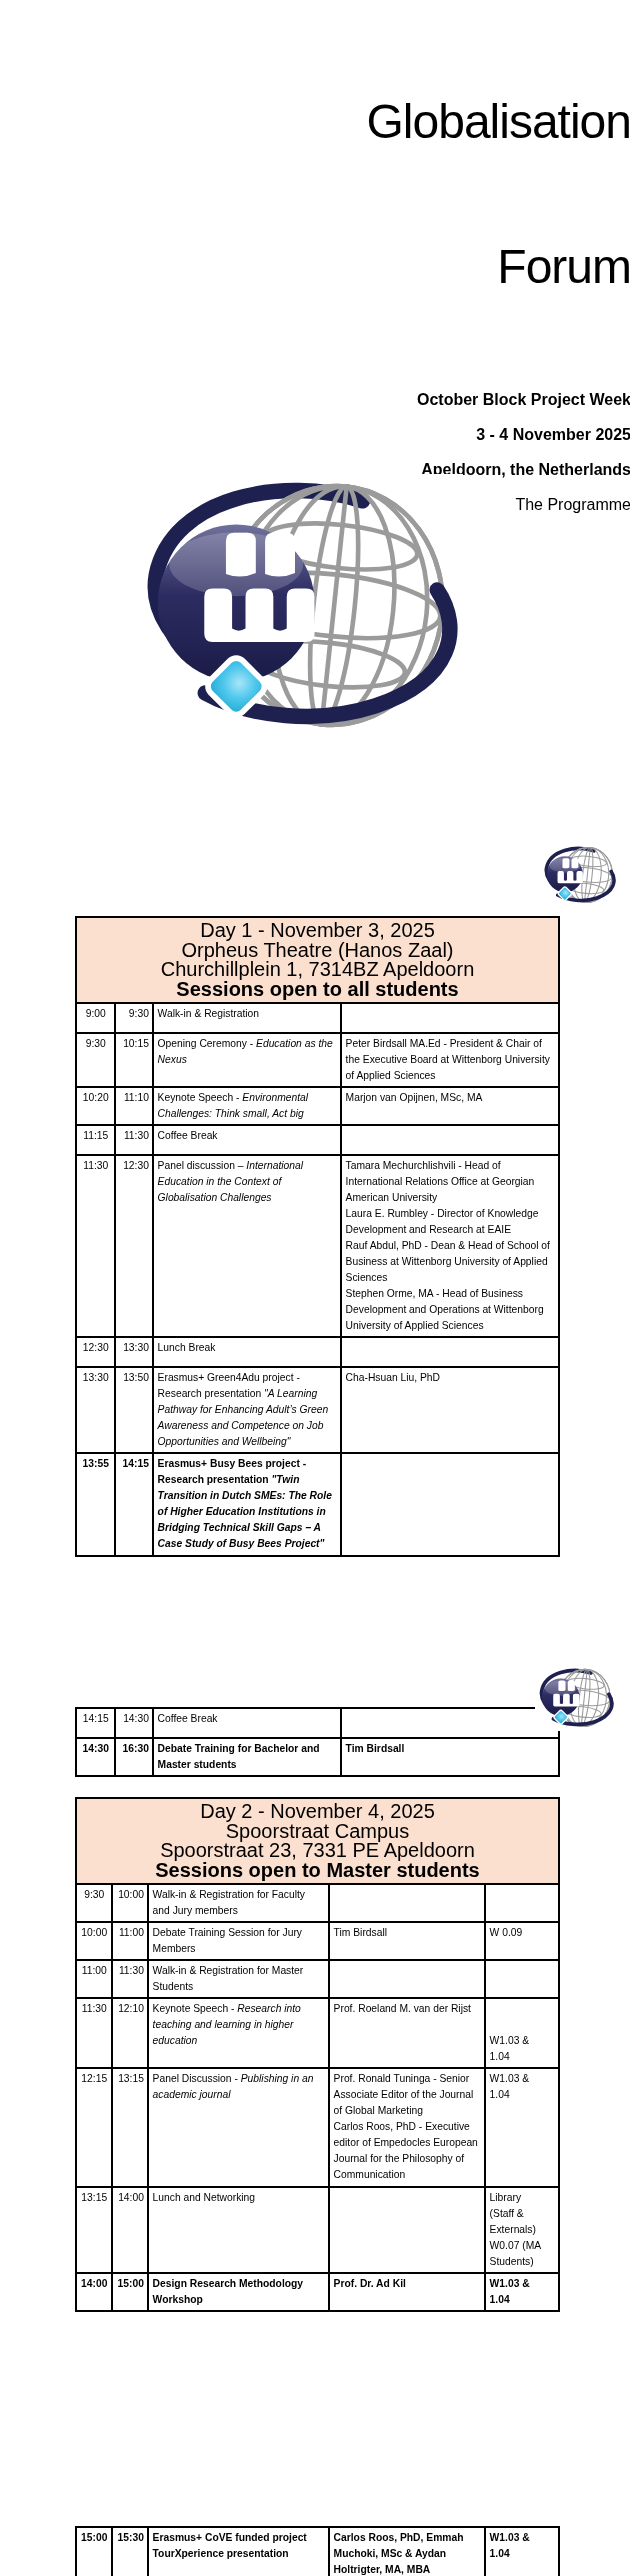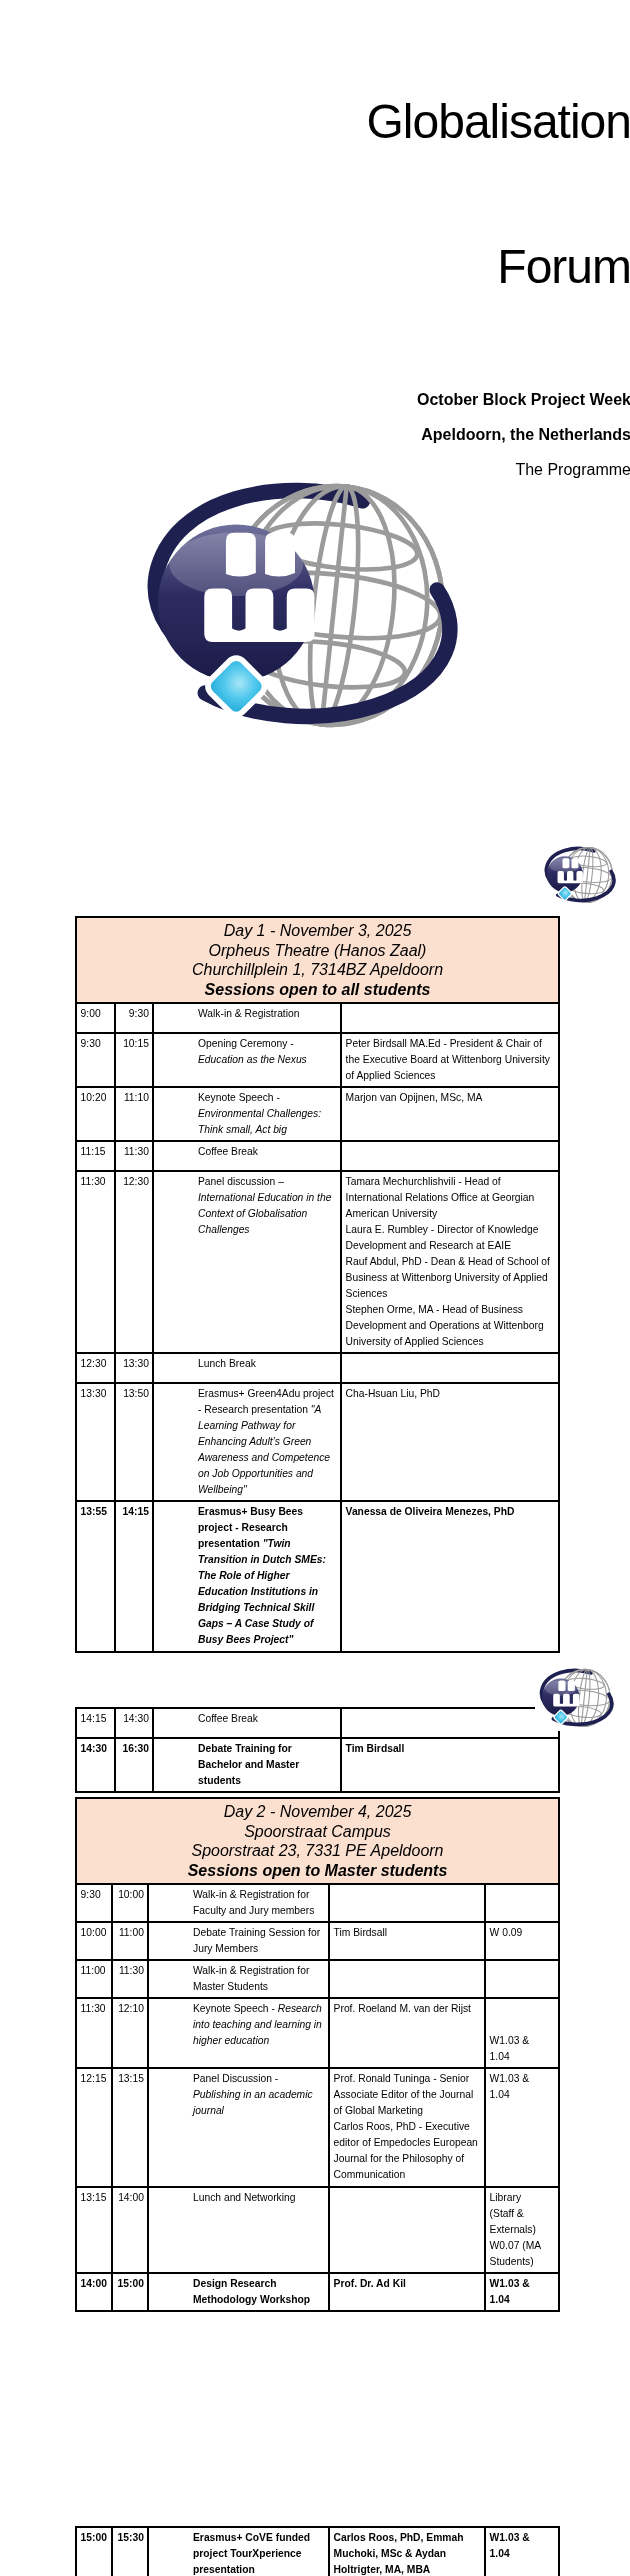--- a/index.html
+++ b/index.html
@@ -20,48 +20,49 @@
   #logo-small-2{left:535px;top:1666px;width:80px;height:65px;}
   .logo-wrap svg{width:100%;height:100%;display:block;}
   
   .tbl{position:absolute;left:75px;width:485px;border:2.6px solid #000;box-sizing:border-box;
        background:#fff;}
   #tbl-day1{top:916px;}
   #tbl-day1cont{top:1707px;}
   #tbl-day2{top:1797px;}
   #tbl-day2cont{top:2526px;}
   .tbl-head{background:#fbdfcf;border-bottom:2.6px solid #000;text-align:center;
-            font-size:16px;line-height:19.6px;padding:3.1px 5.2px 2.1px 5.2px;font-style:italic;}
+            font-size:20px;line-height:19.6px;padding:3.1px 5.2px 2.1px 5.2px;}
   .tbl-head .hline{min-height:19.6px;}
   .tbl-head .hline:last-child{font-weight:bold;}
   .tbl-row{display:flex;border-bottom:2.6px solid #000;min-height:28px;align-items:stretch;}
   .tbl-row:last-child{border-bottom:none;font-weight:bold;}
   .cell{box-sizing:border-box;padding:2.1px 3.1px 2.1px 3.6px;font-size:10.3px;line-height:16px;}
-  .c-s{width:39px;border-right:2.1px solid #000;text-align:left;}
+  .c-s{width:39px;border-right:2.1px solid #000;text-align:center;}
   .c-e{width:38px;border-right:2.1px solid #000;text-align:right;}
-  .c-t{width:188px;border-right:2.1px solid #000;padding-left:44px;}
+  .c-t{width:188px;border-right:2.1px solid #000;}
   .c-sp{width:216px;}
   .five .c-s{width:36px;}
   .five .c-e{width:36px;}
   .five .c-t{width:181px;}
   .five .c-sp{width:156px;border-right:2.1px solid #000;}
   .c-r{width:62px;}
   .para{min-height:16px;}
   .it{font-style:italic;}
 </style>
 </head>
 <body>
 
 <div class="page">
 
   <div class="big-title t1">Globalisation</div>
   <div class="big-title t2">Forum</div>
 
   <div class="subtitle">
     <div>October Block Project Week</div>
+    <div>3 - 4 November 2025</div>
     <div>Apeldoorn, the Netherlands</div>
     <div class="regular">The Programme</div>
   </div>
 
   <svg width="0" height="0" style="position:absolute" aria-hidden="true">
     <defs>
       <linearGradient id="badgeGrad" x1="0" y1="0" x2="0" y2="1">
         <stop offset="0" stop-color="#70709c"></stop>
         <stop offset="0.45" stop-color="#2c2c62"></stop>
         <stop offset="1" stop-color="#1b1b48"></stop>
@@ -192,23 +193,20 @@
         <div class="cell c-sp">
           <div class="para"><span>Cha-Hsuan Liu, PhD</span></div>
         </div>
       </div>
       <div class="tbl-row">
         <div class="cell c-s">13:55</div>
         <div class="cell c-e">14:15</div>
         <div class="cell c-t">
           <div class="para"><span>Erasmus+ Busy Bees project - Research presentation </span><span class="it">"Twin Transition in Dutch SMEs: The Role of Higher Education Institutions in Bridging Technical Skill Gaps – A Case Study of Busy Bees Project"</span></div>
         </div>
-        <div class="cell c-sp">
-          <div class="para"><span>Vanessa de Oliveira Menezes, PhD</span></div>
-        </div>
       </div>
     </section>
   <section class="tbl" id="tbl-day1cont">
       <div class="tbl-row">
         <div class="cell c-s">14:15</div>
         <div class="cell c-e">14:30</div>
         <div class="cell c-t">
           <div class="para"><span>Coffee Break</span></div>
         </div>
         <div class="cell c-sp"></div>

